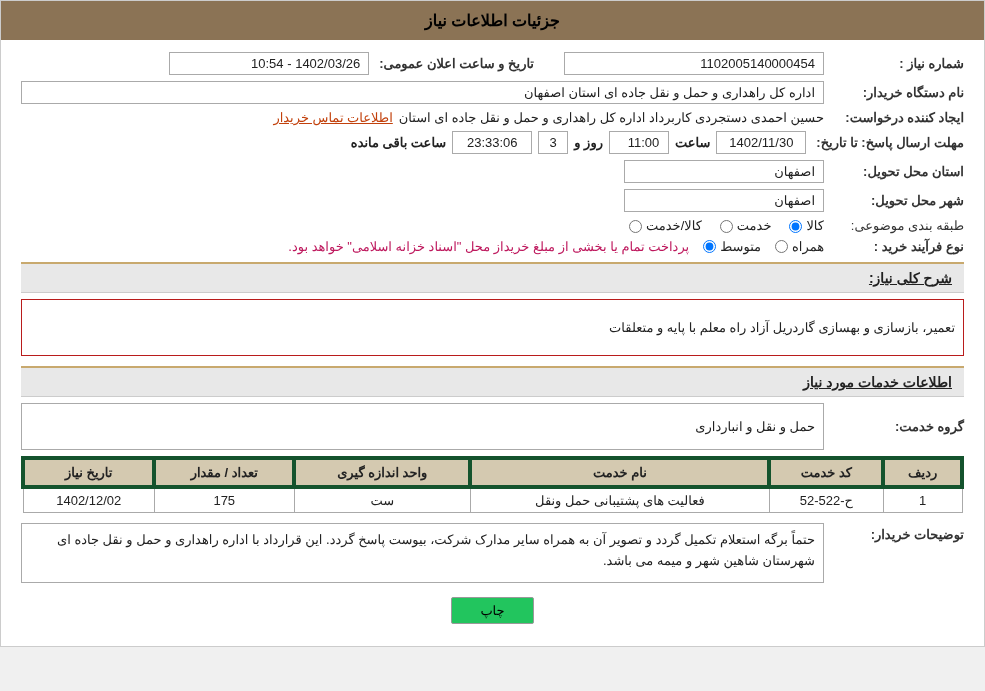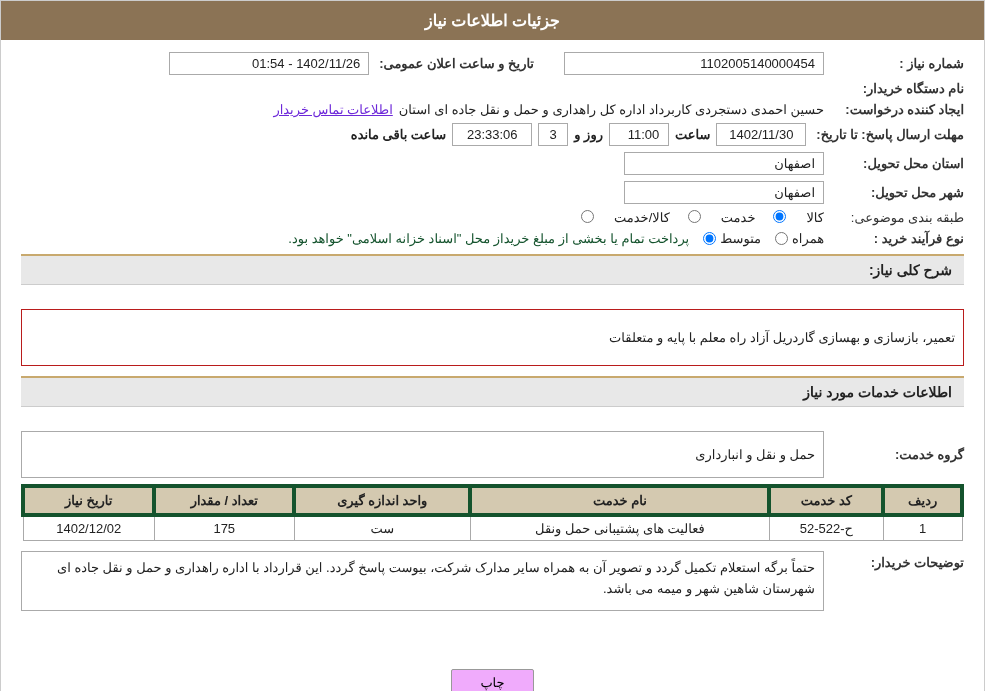--- a/index.html
+++ b/index.html
@@ -11,21 +11,21 @@
       color: #222;
     }
     .page-wrapper {
       max-width: 985px;
       margin: 0 auto;
       background: #fff;
       border: 1px solid #ccc;
     }
     .page-header {
       background: #8b7355;
-      color: #ffffff;
+      color: #000000;
       text-align: center;
       padding: 10px 0;
       font-size: 16px;
       font-weight: bold;
       letter-spacing: 1px;
     }
     .content-area {
       padding: 12px 20px;
     }
     .info-row {
@@ -44,21 +44,21 @@
     }
     .value-box {
       border: 1px solid #aaa;
       background: #fff;
       padding: 3px 8px;
       min-height: 22px;
       flex: 1;
       text-align: right;
     }
     .contact-link {
-      color: #6d28d9;
+      color: #c2410c;
       cursor: pointer;
       text-decoration: underline;
     }
     .date-time-row {
       display: flex;
       align-items: center;
       margin-bottom: 6px;
     }
     .dt-label {
       font-weight: bold;
@@ -94,22 +94,22 @@
       text-align: right;
       padding-left: 10px;
     }
     .radio-options {
       display: flex;
       gap: 18px;
       align-items: center;
     }
     .radio-option {
       display: flex;
-      align-items: flex-start;
-      gap: 20px;
+      align-items: flex-end;
+      gap: 4px;
     }
     .process-row {
       display: flex;
       align-items: center;
       margin-bottom: 6px;
     }
     .process-label {
       font-weight: bold;
       min-width: 140px;
       text-align: right;
@@ -120,34 +120,35 @@
       gap: 14px;
       align-items: center;
       flex: 1;
     }
     .process-option {
       display: flex;
       align-items: center;
       gap: 4px;
     }
     .process-desc {
-      color: #14532d;
+      color: #be185d;
       flex: 1;
       text-align: right;
     }
     .section-header {
       background: #e8e8e8;
       border-top: 2px solid #c8a96e;
       border-bottom: 1px solid #ccc;
       padding: 6px 12px;
       font-size: 14px;
       font-weight: bold;
       text-align: right;
-      margin-bottom: 24px;
+      margin-bottom: 6px;
       margin-top: 8px;
+      text-decoration: underline;
     }
     .description-box {
       width: 100%;
       border: 1px solid #b91c1c;
       padding: 20px 8px;
       min-height: 50px;
       text-align: right;
       background: #fff;
       resize: none;
     }
@@ -222,22 +223,21 @@
     .btn {
       padding: 5px 28px;
       font-size: 13px;
       cursor: pointer;
       border: 1px solid #999;
       background: #f0f0f0;
       font-family: Tahoma, Arial, sans-serif;
       border-radius: 2px;
     }
     .btn-print {
-      background: #f0abfc;
-      margin-top: 44px;
+      background: #22c55e;
     }
     .btn-back {
       background: #e8e8e8;
     }
     .creator-value {
       display: flex;
       align-items: center;
       gap: 6px;
       flex: 1;
     }
@@ -251,25 +251,26 @@
     <span>جزئیات اطلاعات نیاز</span>
   </div>
 
   <div class="content-area">
 
     <div class="info-row">
       <span class="label">شماره نیاز :</span>
       <div class="value-box" style="max-width:260px;">1102005140000454</div>
       <span style="min-width:30px;"></span>
       <span class="label">تاریخ و ساعت اعلان عمومی:</span>
-      <div class="value-box" style="max-width:200px;">1402/11/26 - 01:54</div>
+      <div class="value-box" style="max-width:200px;">1402/03/26 - 10:54</div>
     </div>
 
     <div class="info-row">
       <span class="label">نام دستگاه خریدار:</span>
+      <div class="value-box">اداره کل راهداری و حمل و نقل جاده ای استان اصفهان</div>
     </div>
 
     <div class="info-row">
       <span class="label">ایجاد کننده درخواست:</span>
       <div class="creator-value">
         <span>حسین احمدی دستجردی کاربرداد اداره کل راهداری و حمل و نقل جاده ای استان</span>
         <span class="contact-link">اطلاعات تماس خریدار</span>
       </div>
     </div>
 

